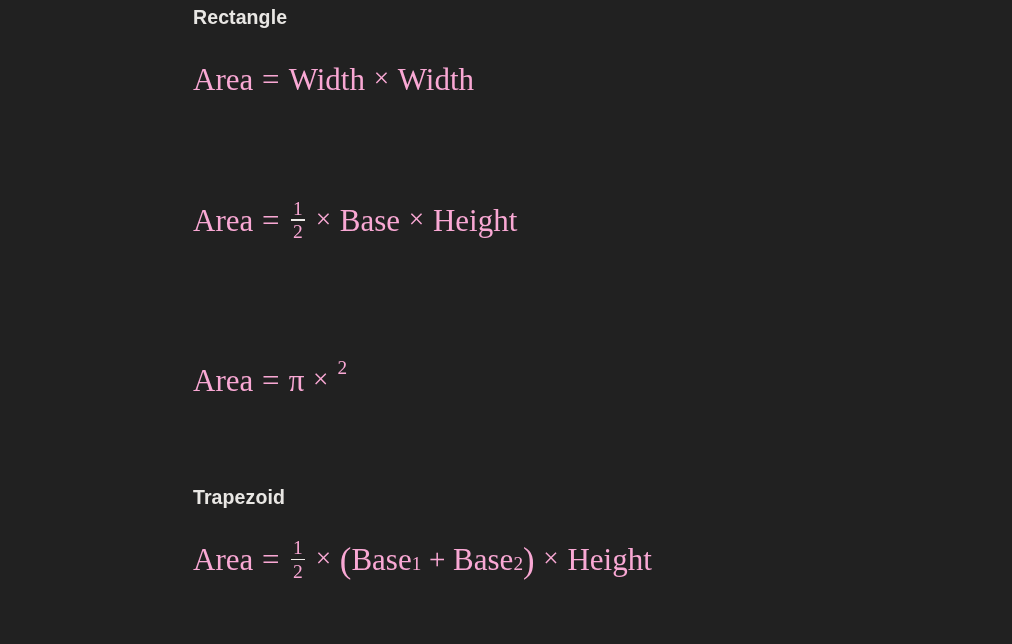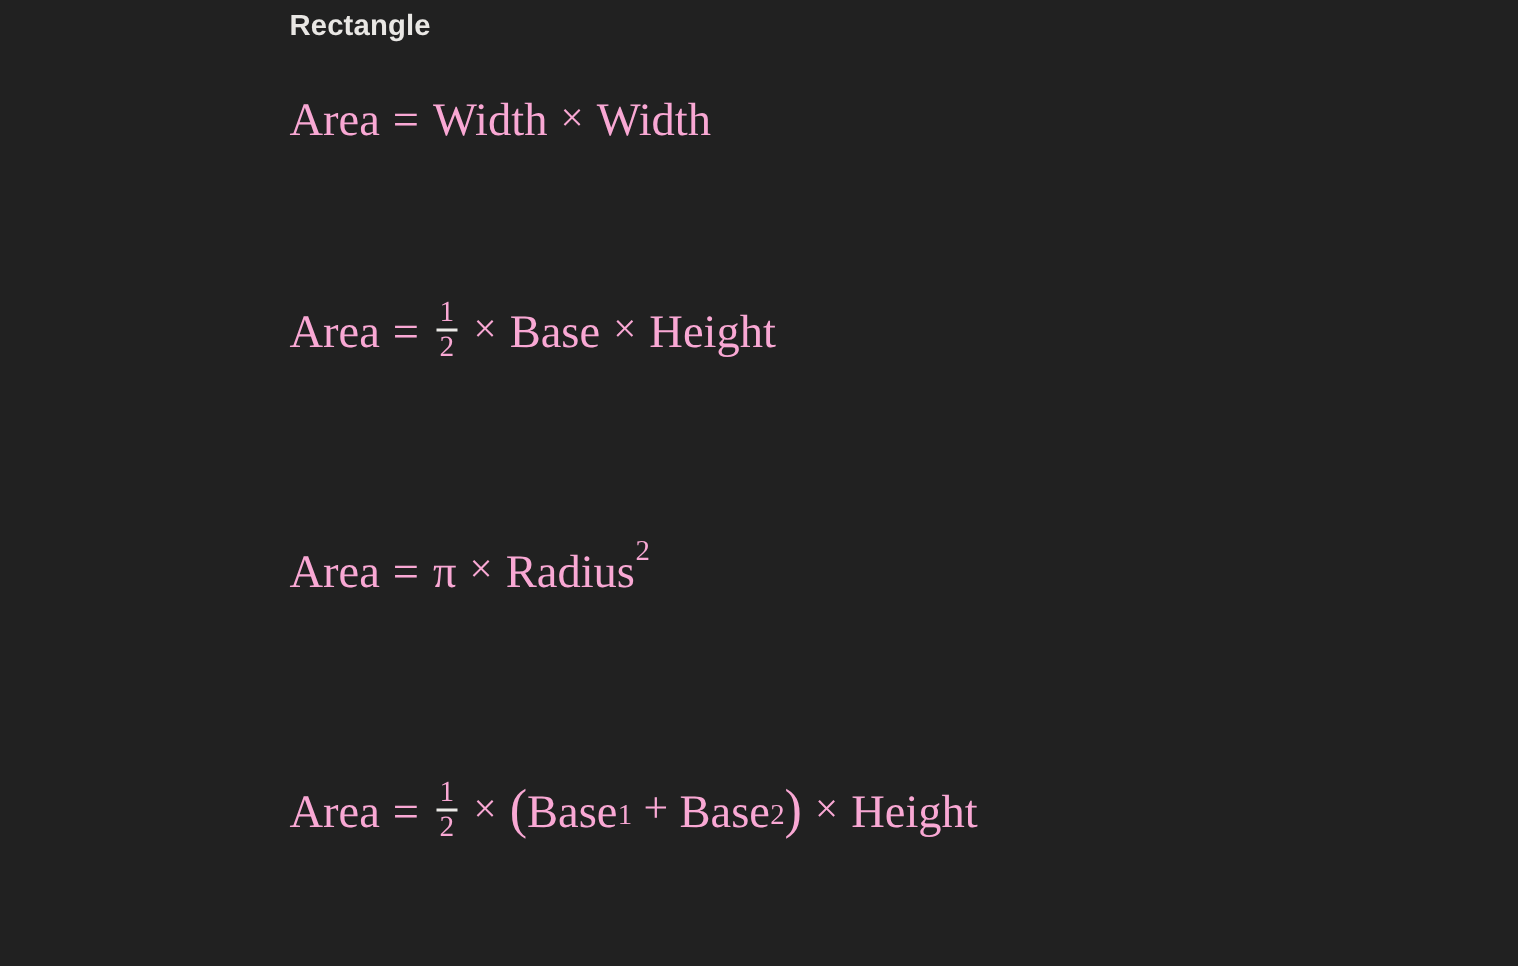--- a/index.html
+++ b/index.html
@@ -158,26 +158,26 @@
         <span class="mi">Height</span>
     </div>
   </div>
 
   <div class="formula-block" style="top: 328px;">
     <div class="block-formula">
       <span class="mi">Area</span>
         <span class="op-eq">=</span>
         <span class="pi">π</span>
         <span class="op-times">×</span>
-        <span class="mi">Radius</span>
         <sup class="exp">2</sup>
     </div>
   </div>
 
   <div class="formula-block" style="top: 488px;">
+    <div class="block-heading">Trapezoid</div>
     <div class="block-formula">
       <span class="mi">Area</span>
         <span class="op-eq">=</span>
         <span class="frac">
           <span class="num">1</span>
           <span class="bar"></span>
           <span class="den">2</span>
         </span>
         <span class="op-times">×</span>
         <span class="paren">(</span>

